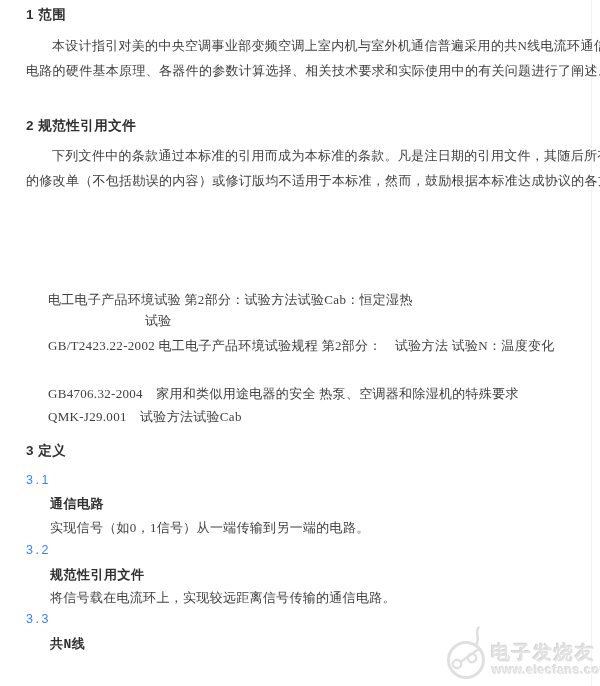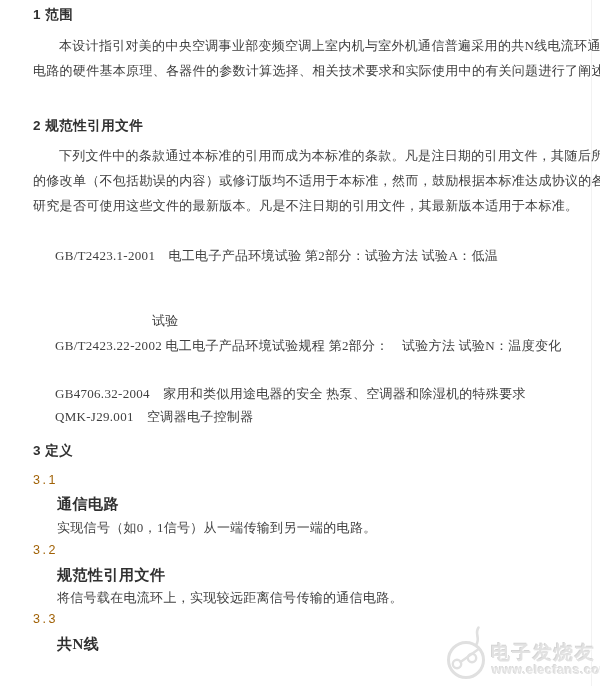--- a/index.html
+++ b/index.html
@@ -5,33 +5,32 @@
   html,body { margin:0; padding:0; background:#ffffff; }
   .page {
     position:relative; width:600px; height:686px; background:#ffffff;
     overflow:hidden;
     font-family:"Liberation Serif","DejaVu Serif",serif;
   }
   .ln {
     position:absolute; white-space:nowrap;
     color:#3f3f3f; font-size:13px; line-height:15px;
     letter-spacing:0.3px;
-    margin-left:7px;
   }
   .h1 {
     font-family:"Liberation Sans","DejaVu Sans",sans-serif;
     font-weight:bold; font-size:13.5px; color:#303030; letter-spacing:0.5px;
   }
   .h2 {
-    font-family:Liberation Serif, serif;
-    font-weight:bold; font-size:15px; color:#303030; letter-spacing:0.5px;
+    font-family:Liberation Mono, monospace;
+    font-weight:bold; font-size:13px; color:#303030; letter-spacing:0.5px;
   }
   .num {
     font-family:"Liberation Sans","DejaVu Sans",sans-serif;
-    font-size:12.5px; color:#a16207; letter-spacing:2.5px; font-weight:500;text-align:center;
+    font-size:12.5px; color:#3b82f6; letter-spacing:2.5px; font-weight:500;text-align:center;
   }
   .edge-line {
     position:absolute; left:591px; top:0; width:1px; height:686px;
     background:rgba(0,0,0,0.05);
   }
   
   .wm-logo { position:absolute; left:444px; top:624px; }
   .wm-brand {
     position:absolute; left:491px; top:640px;
     font-family:"Liberation Sans","DejaVu Sans",sans-serif;
@@ -52,27 +51,26 @@
 
 <div class="page">
 
   <div class="ln h1" style="left:26px;top:7px">1 范围</div>
   <div class="ln" style="left:52px;top:38px">本设计指引对美的中央空调事业部变频空调上室内机与室外机通信普遍采用的共N线电流环通信</div>
   <div class="ln" style="left:26px;top:63px">电路的硬件基本原理、各器件的参数计算选择、相关技术要求和实际使用中的有关问题进行了阐述。</div>
 
   <div class="ln h1" style="left:26px;top:118px">2 规范性引用文件</div>
   <div class="ln" style="left:52px;top:148px">下列文件中的条款通过本标准的引用而成为本标准的条款。凡是注日期的引用文件，其随后所有</div>
   <div class="ln" style="left:26px;top:173px">的修改单（不包括勘误的内容）或修订版均不适用于本标准，然而，鼓励根据本标准达成协议的各方</div>
-  <div class="ln" style="left:26px;top:198px">研究是否可使用这些文件的最新版本。凡是不注日期的引用文件，其最新版本适用于本标准。</div>
 
-  <div class="ln" style="left:48px;top:248px">GB/T2423.1-2001　电工电子产品环境试验 第2部分：试验方法 试验A：低温</div>
+  <div class="ln" style="left:48px;top:292px">电工电子产品环境试验 第2部分：试验方法试验Cab：恒定湿热</div>
   <div class="ln" style="left:145px;top:313px">试验</div>
   <div class="ln" style="left:48px;top:338px">GB/T2423.22-2002 电工电子产品环境试验规程 第2部分：　试验方法 试验N：温度变化</div>
   <div class="ln" style="left:48px;top:386px">GB4706.32-2004　家用和类似用途电器的安全 热泵、空调器和除湿机的特殊要求</div>
-  <div class="ln" style="left:48px;top:409px">QMK-J29.001　空调器电子控制器</div>
+  <div class="ln" style="left:48px;top:409px">QMK-J29.001　试验方法试验Cab</div>
 
   <div class="ln h1" style="left:26px;top:443px">3 定义</div>
 
   <div class="ln num" style="left:26px;top:473px">3.1</div>
   <div class="ln h2" style="left:50px;top:497px">通信电路</div>
   <div class="ln" style="left:50px;top:520px">实现信号（如0，1信号）从一端传输到另一端的电路。</div>
 
   <div class="ln num" style="left:26px;top:543px">3.2</div>
   <div class="ln h2" style="left:50px;top:568px">规范性引用文件</div>
   <div class="ln" style="left:50px;top:590px">将信号载在电流环上，实现较远距离信号传输的通信电路。</div>

